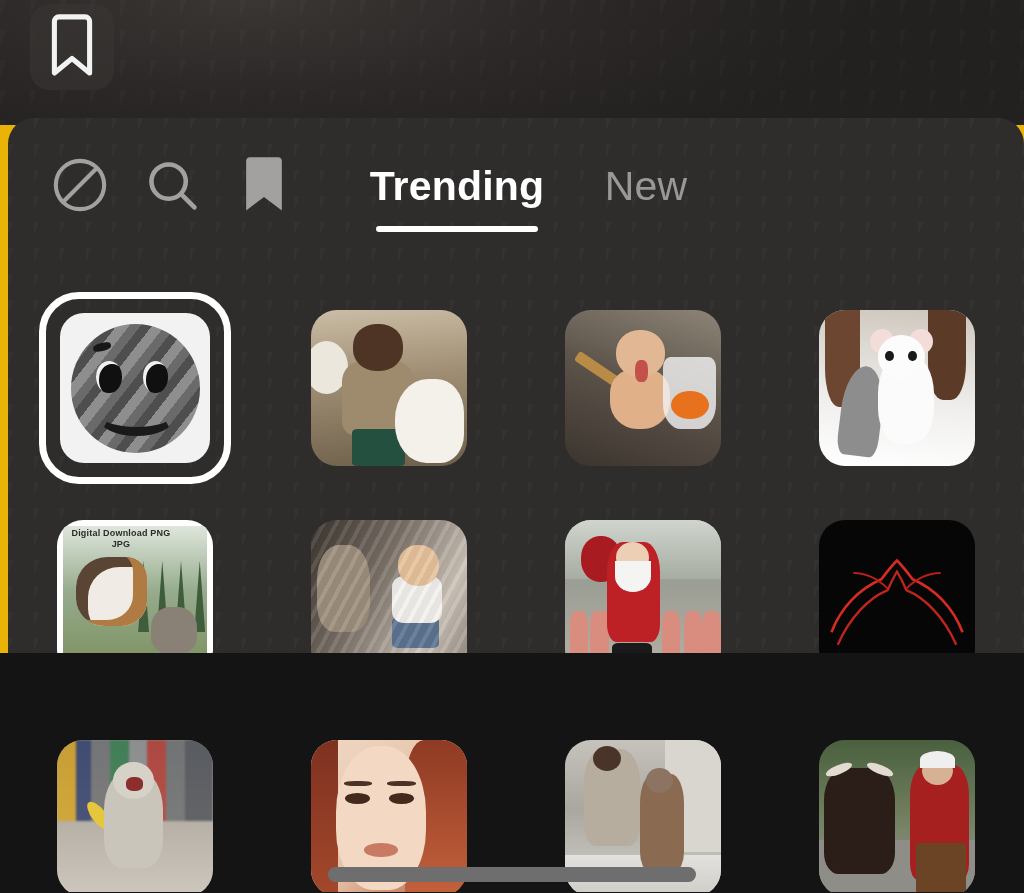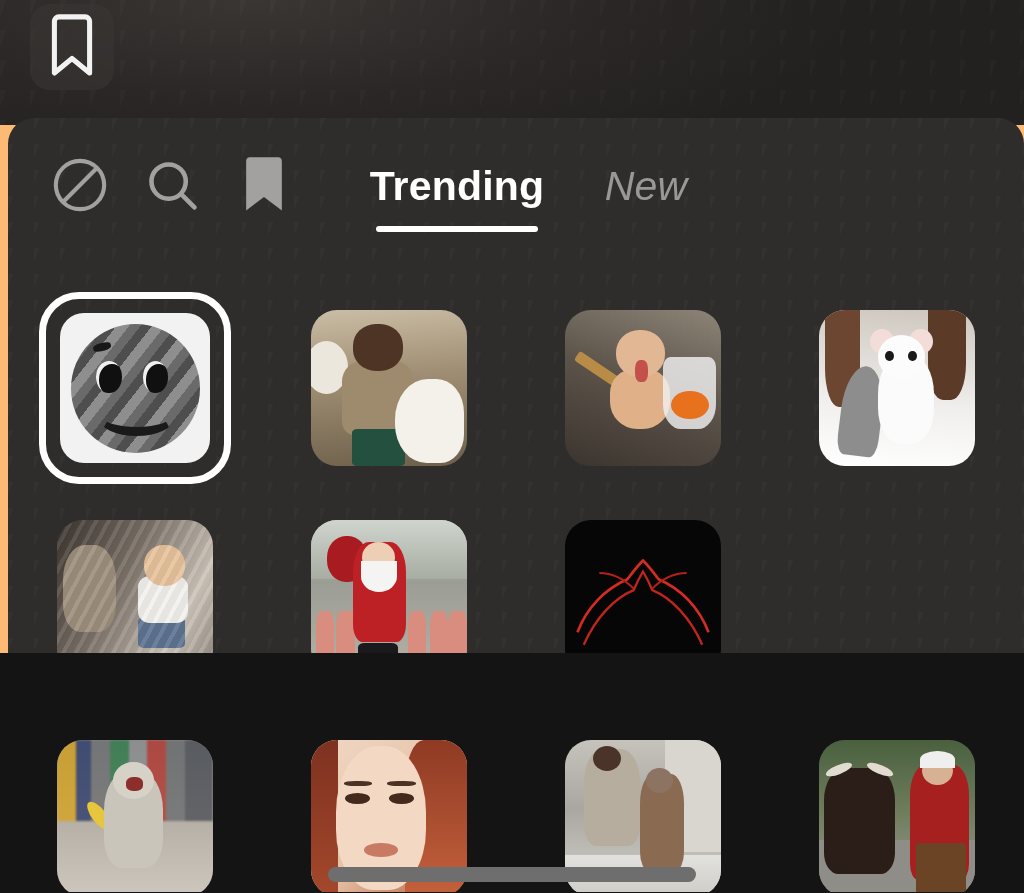--- a/index.html
+++ b/index.html
@@ -5,21 +5,21 @@
   * { margin:0; padding:0; box-sizing:border-box; }
   html, body {
     width:1024px; height:893px;
     background:#141414;
     font-family:"Liberation Sans", sans-serif;
     overflow:hidden;
   }
   #screen {
     position:relative;
     width:1024px; height:892px;
-    background:#fdba74;
+    background:#eab308;
     overflow:hidden;
   }
 
   
   .backdrop {
     position:absolute; left:0; top:0; width:1024px; height:125px;
     background:
       radial-gradient(ellipse 600px 180px at 25% 0%, #3a3634 0%, #2a2726 55%, #232120 100%),
       linear-gradient(180deg,#2e2b29 0%,#262322 100%);
   }
@@ -351,21 +351,21 @@
           </svg>
         </span>
       </div>
 
       <div class="tab-text active" style="margin-left:38px; width:218px;">
         <span>Trending</span>
         <span class="tab-underline"></span>
       </div>
 
 
-      <div class="tab-text inactive" style="width:160px;font-style:italic;">
+      <div class="tab-text inactive" style="width:160px;">
         <span>New</span>
       </div>
     </div>
 
     <div class="grid">
 
       <div class="row">
         <div class="cell selected">
           <div class="sel-ring"></div>
           <div class="sticker">
@@ -412,20 +412,35 @@
                 <div class="ear r"></div>
               <div class="head"></div>
                 <div class="eye l"></div>
                 <div class="eye r"></div>
             </div>
           </div>
         </div>
       </div>
 
       <div class="row">
+        <div class="cell">
+          <div class="sticker">
+            <div class="art a-dog">
+              <div class="forest"></div>
+              <div class="tree" style="left:52%"></div>
+              <div class="tree" style="left:64%"></div>
+              <div class="tree" style="left:76%"></div>
+              <div class="tree" style="left:88%"></div>
+              <div class="beagle"></div>
+                <div class="rabbit"></div>
+              <div class="txt">Digital Download
+PNG  JPG</div>
+            </div>
+          </div>
+        </div>
         <div class="cell">
           <div class="sticker">
             <div class="art a-boy">
               <div class="monkey"></div>
                 <div class="kid-l"></div>
               <div class="kid-b"></div>
                 <div class="kid-h"></div>
                 <div class="blur"></div>
             </div>
           </div>

